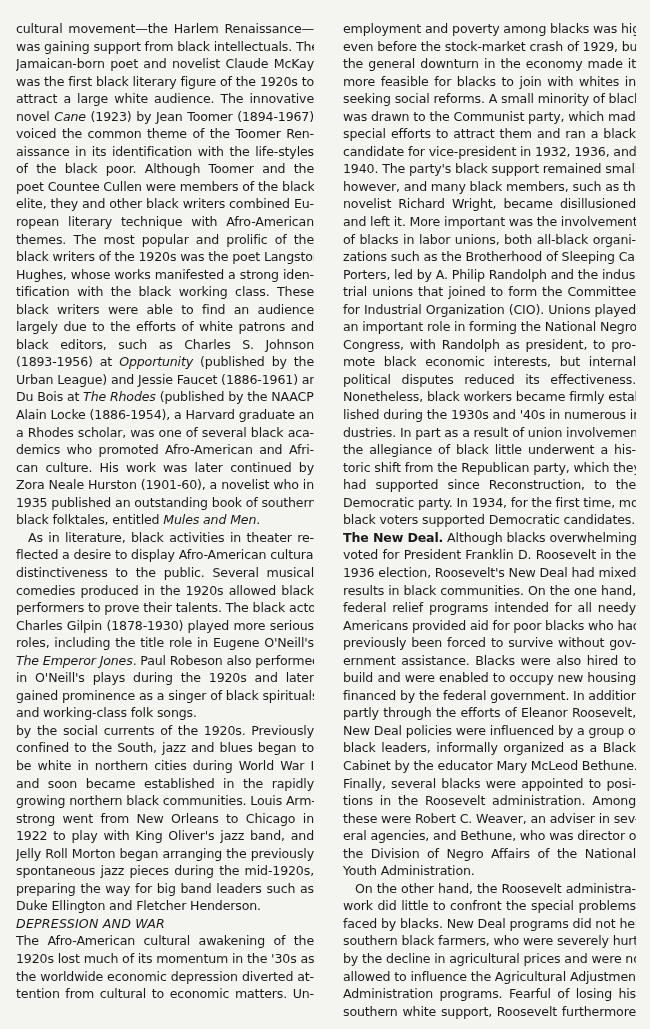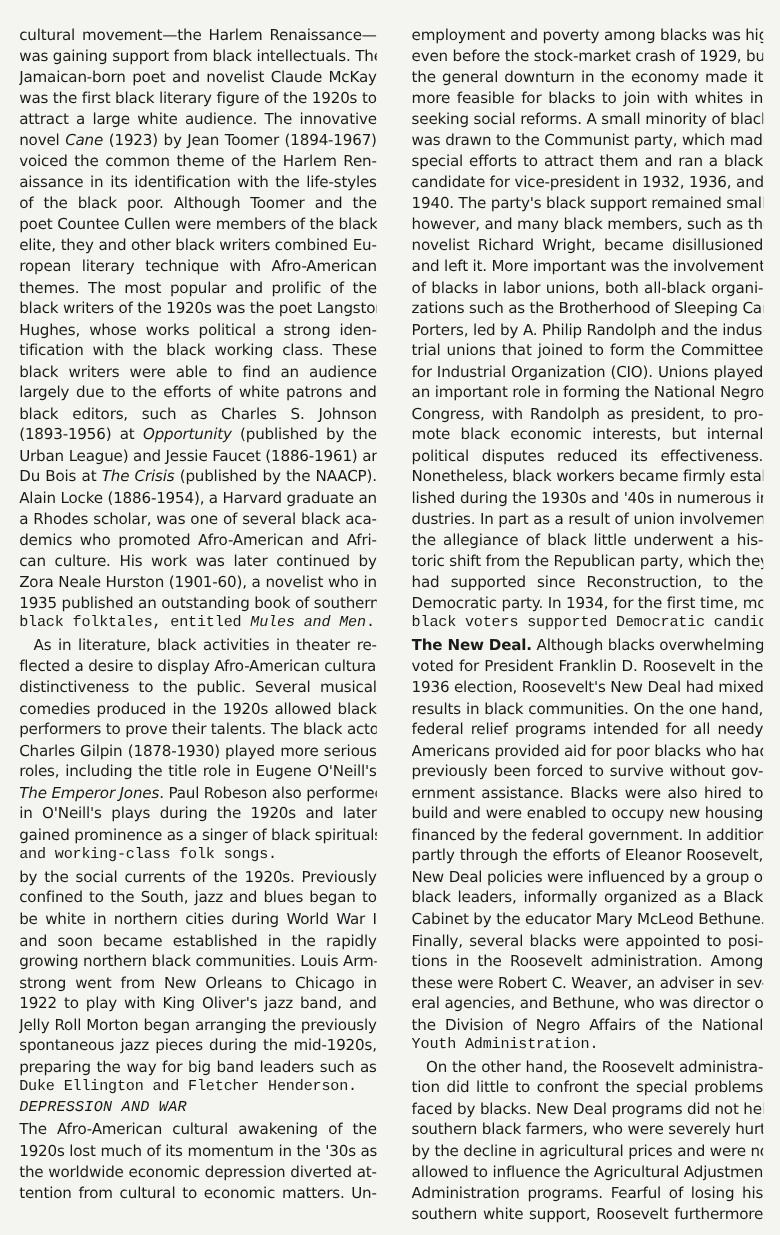--- a/index.html
+++ b/index.html
@@ -14,53 +14,53 @@
     position:absolute; top:6px;
     font-size:12.6px; line-height:17.55px;
     letter-spacing:-0.15px;
   }
   .col.left { left:16px; width:298px; }
   .col.right { left:343px; width:293px; }
   .line {
     display:block; height:17.55px; white-space:nowrap;
     text-align:justify; text-align-last:justify; overflow:hidden;
   }
-  .line.last { text-align-last:left;font-family:Liberation Mono, monospace; }
+  .line.last { text-align-last:left; }
   .indent { padding-left:12px; }
   i { font-style:italic; }
   .bold { font-weight:bold; }
   .heading { font-style:italic; text-align-last:left; letter-spacing:0.2px; }
 </style>
 </head>
 <body>
 
 <div class="page">
   <div class="col left" id="left-col">
       <span class="line">cultural movement—the Harlem Renaissance—</span>
       <span class="line">was gaining support from black intellectuals. The</span>
       <span class="line">Jamaican-born poet and novelist Claude McKay</span>
       <span class="line">was the first black literary figure of the 1920s to</span>
       <span class="line">attract a large white audience. The innovative</span>
       <span class="line">novel <i>Cane</i> (1923) by Jean Toomer (1894-1967)</span>
-      <span class="line">voiced the common theme of the Harlem Ren-</span>
+      <span class="line">voiced the common theme of the Toomer Ren-</span>
       <span class="line">aissance in its identification with the life-styles</span>
       <span class="line">of the black poor. Although Toomer and the</span>
       <span class="line">poet Countee Cullen were members of the black</span>
       <span class="line">elite, they and other black writers combined Eu-</span>
       <span class="line">ropean literary technique with Afro-American</span>
       <span class="line">themes. The most popular and prolific of the</span>
       <span class="line">black writers of the 1920s was the poet Langston</span>
-      <span class="line">Hughes, whose works political a strong iden-</span>
+      <span class="line">Hughes, whose works manifested a strong iden-</span>
       <span class="line">tification with the black working class. These</span>
       <span class="line">black writers were able to find an audience</span>
       <span class="line">largely due to the efforts of white patrons and</span>
       <span class="line">black editors, such as Charles S. Johnson</span>
       <span class="line">(1893-1956) at <i>Opportunity</i> (published by the</span>
       <span class="line">Urban League) and Jessie Faucet (1886-1961) and</span>
-      <span class="line">Du Bois at <i>The Crisis</i> (published by the NAACP).</span>
+      <span class="line">Du Bois at <i>The Rhodes</i> (published by the NAACP).</span>
       <span class="line">Alain Locke (1886-1954), a Harvard graduate and</span>
       <span class="line">a Rhodes scholar, was one of several black aca-</span>
       <span class="line">demics who promoted Afro-American and Afri-</span>
       <span class="line">can culture. His work was later continued by</span>
       <span class="line">Zora Neale Hurston (1901-60), a novelist who in</span>
       <span class="line">1935 published an outstanding book of southern</span>
       <span class="line last">black folktales, entitled <i>Mules and Men</i>.</span>
       <span class="line indent">As in literature, black activities in theater re-</span>
       <span class="line">flected a desire to display Afro-American cultural</span>
       <span class="line">distinctiveness to the public. Several musical</span>
@@ -133,21 +133,21 @@
       <span class="line">New Deal policies were influenced by a group of</span>
       <span class="line">black leaders, informally organized as a Black</span>
       <span class="line">Cabinet by the educator Mary McLeod Bethune.</span>
       <span class="line">Finally, several blacks were appointed to posi-</span>
       <span class="line">tions in the Roosevelt administration. Among</span>
       <span class="line">these were Robert C. Weaver, an adviser in sev-</span>
       <span class="line">eral agencies, and Bethune, who was director of</span>
       <span class="line">the Division of Negro Affairs of the National</span>
       <span class="line last">Youth Administration.</span>
       <span class="line indent">On the other hand, the Roosevelt administra-</span>
-      <span class="line">tion did little to confront the special problems</span>
+      <span class="line">work did little to confront the special problems</span>
       <span class="line">faced by blacks. New Deal programs did not help</span>
       <span class="line">southern black farmers, who were severely hurt</span>
       <span class="line">by the decline in agricultural prices and were not</span>
       <span class="line">allowed to influence the Agricultural Adjustment</span>
       <span class="line">Administration programs. Fearful of losing his</span>
       <span class="line">southern white support, Roosevelt furthermore</span>
     </div>
 </div>
 
 </body></html>

